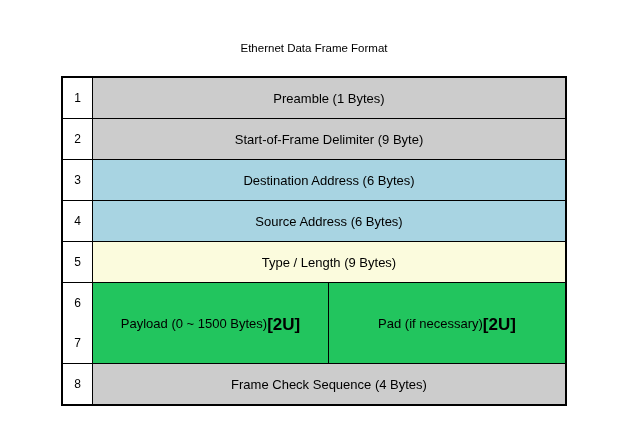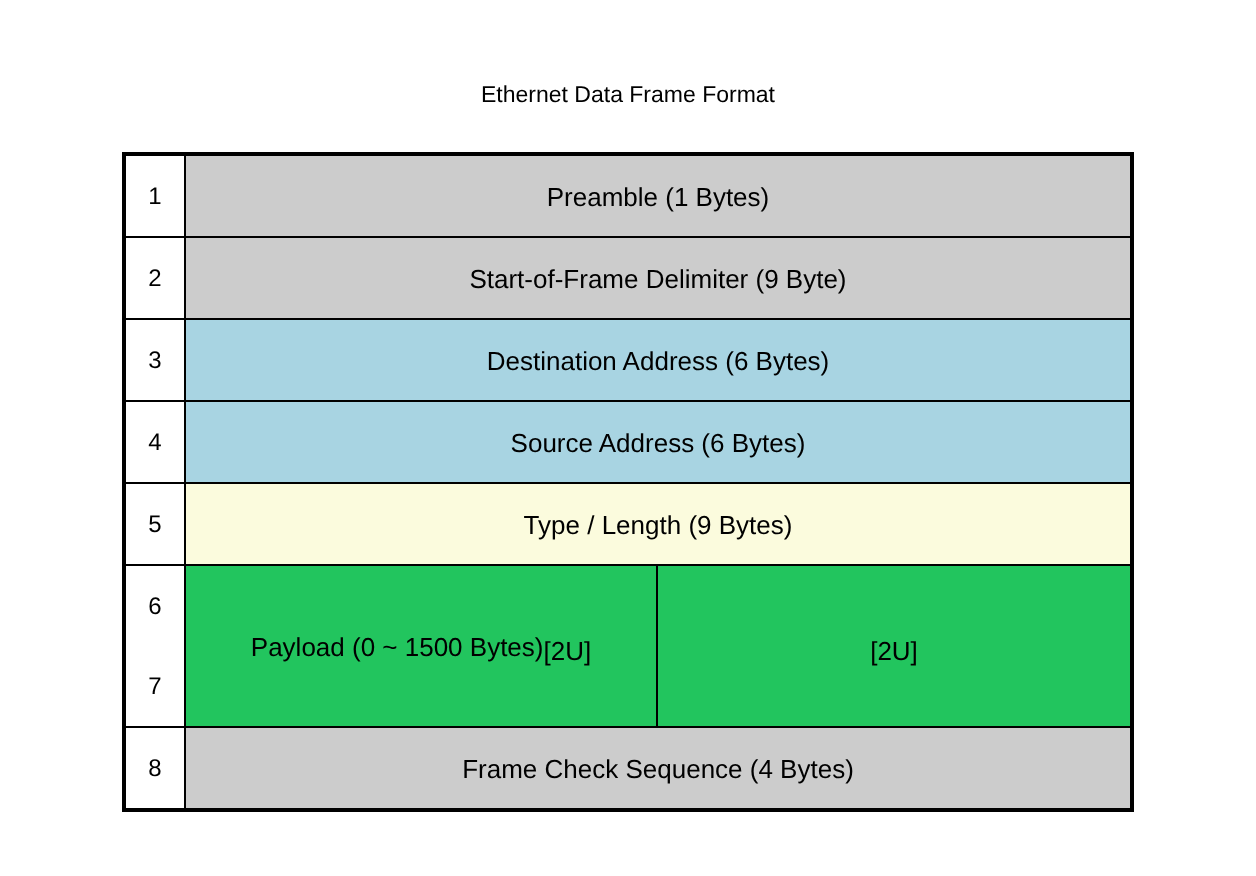--- a/index.html
+++ b/index.html
@@ -110,22 +110,23 @@
     flex-direction: row;
     align-items: center;
     justify-content: center;
     font-size: 13px;
     text-align: center;
   }
   .split-cell.left {
     border-right: 1px solid #000000;
   }
   .split-cell .sub {
-    font-size: 13px;
+    font-size: 17px;
     margin-top: 4px;
+    font-weight: bold;
   }
 </style>
 </head>
 <body>
 
 <div class="canvas">
 
   <div class="title-block">
     <div class="title-line">Ethernet Data Frame Format</div>
   </div>
@@ -161,20 +162,21 @@
       <div class="num-stack">
         <div class="num-sub">6</div>
         <div class="num-sub">7</div>
       </div>
       <div class="split-wrap">
         <div class="split-cell left h-white">
           <div>Payload (0 ~ 1500 Bytes)</div>
           <div class="sub">[2U]</div>
         </div>
         <div class="split-cell h-white">
+          <div>Pad (if necessary)</div>
           <div class="sub">[2U]</div>
         </div>
       </div>
     </div>
 
     <div class="row last">
       <div class="num-cell">8</div>
       <div class="content-cell h-gray">Frame Check Sequence (4 Bytes)</div>
     </div>
 

